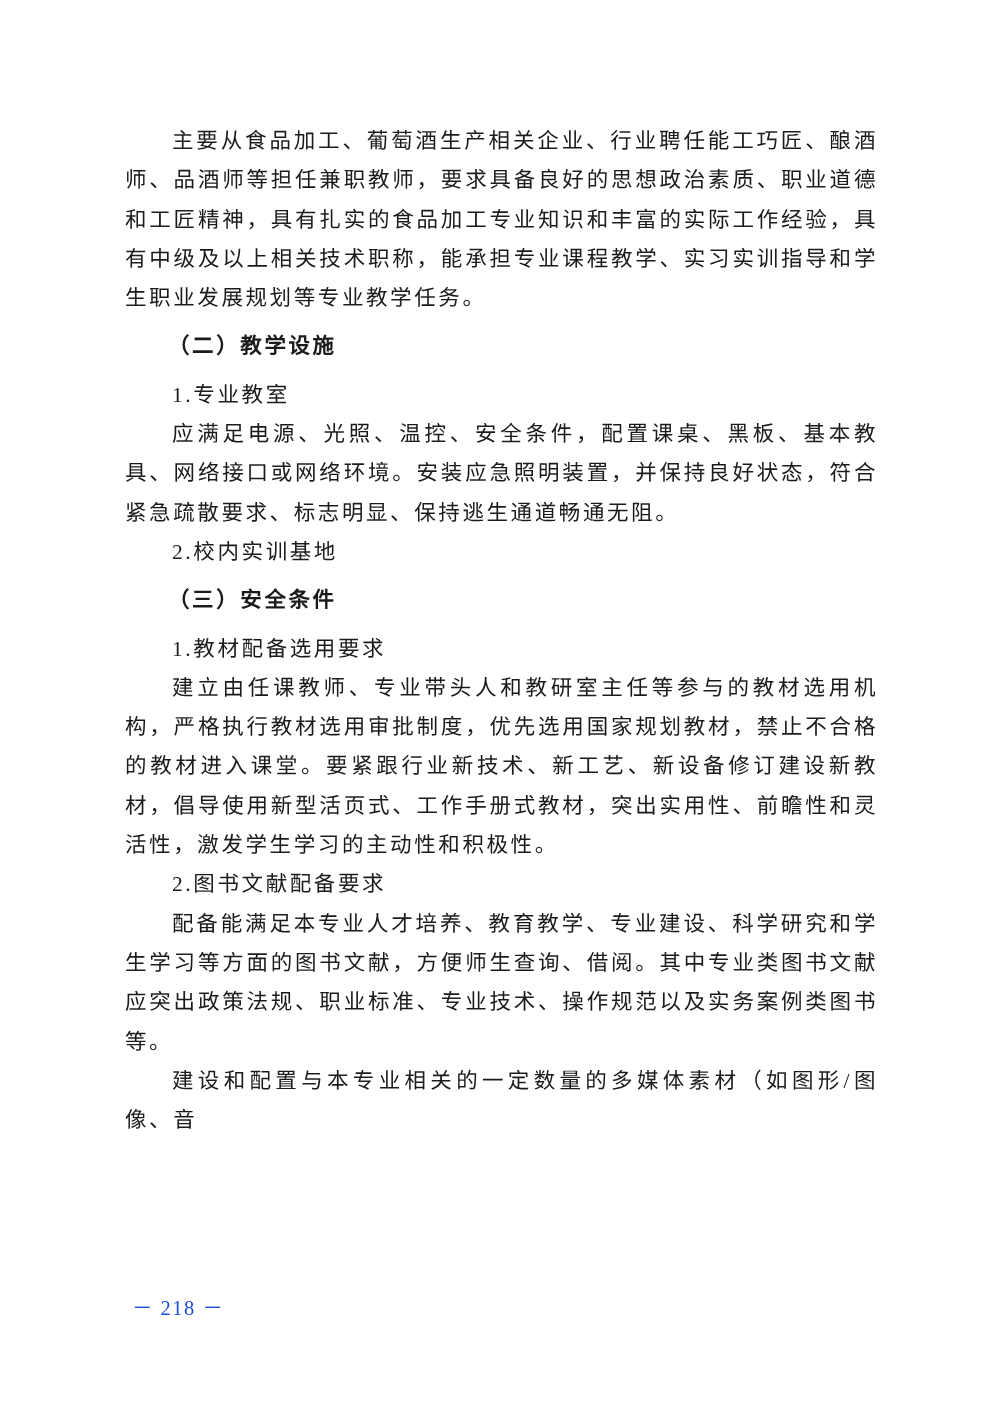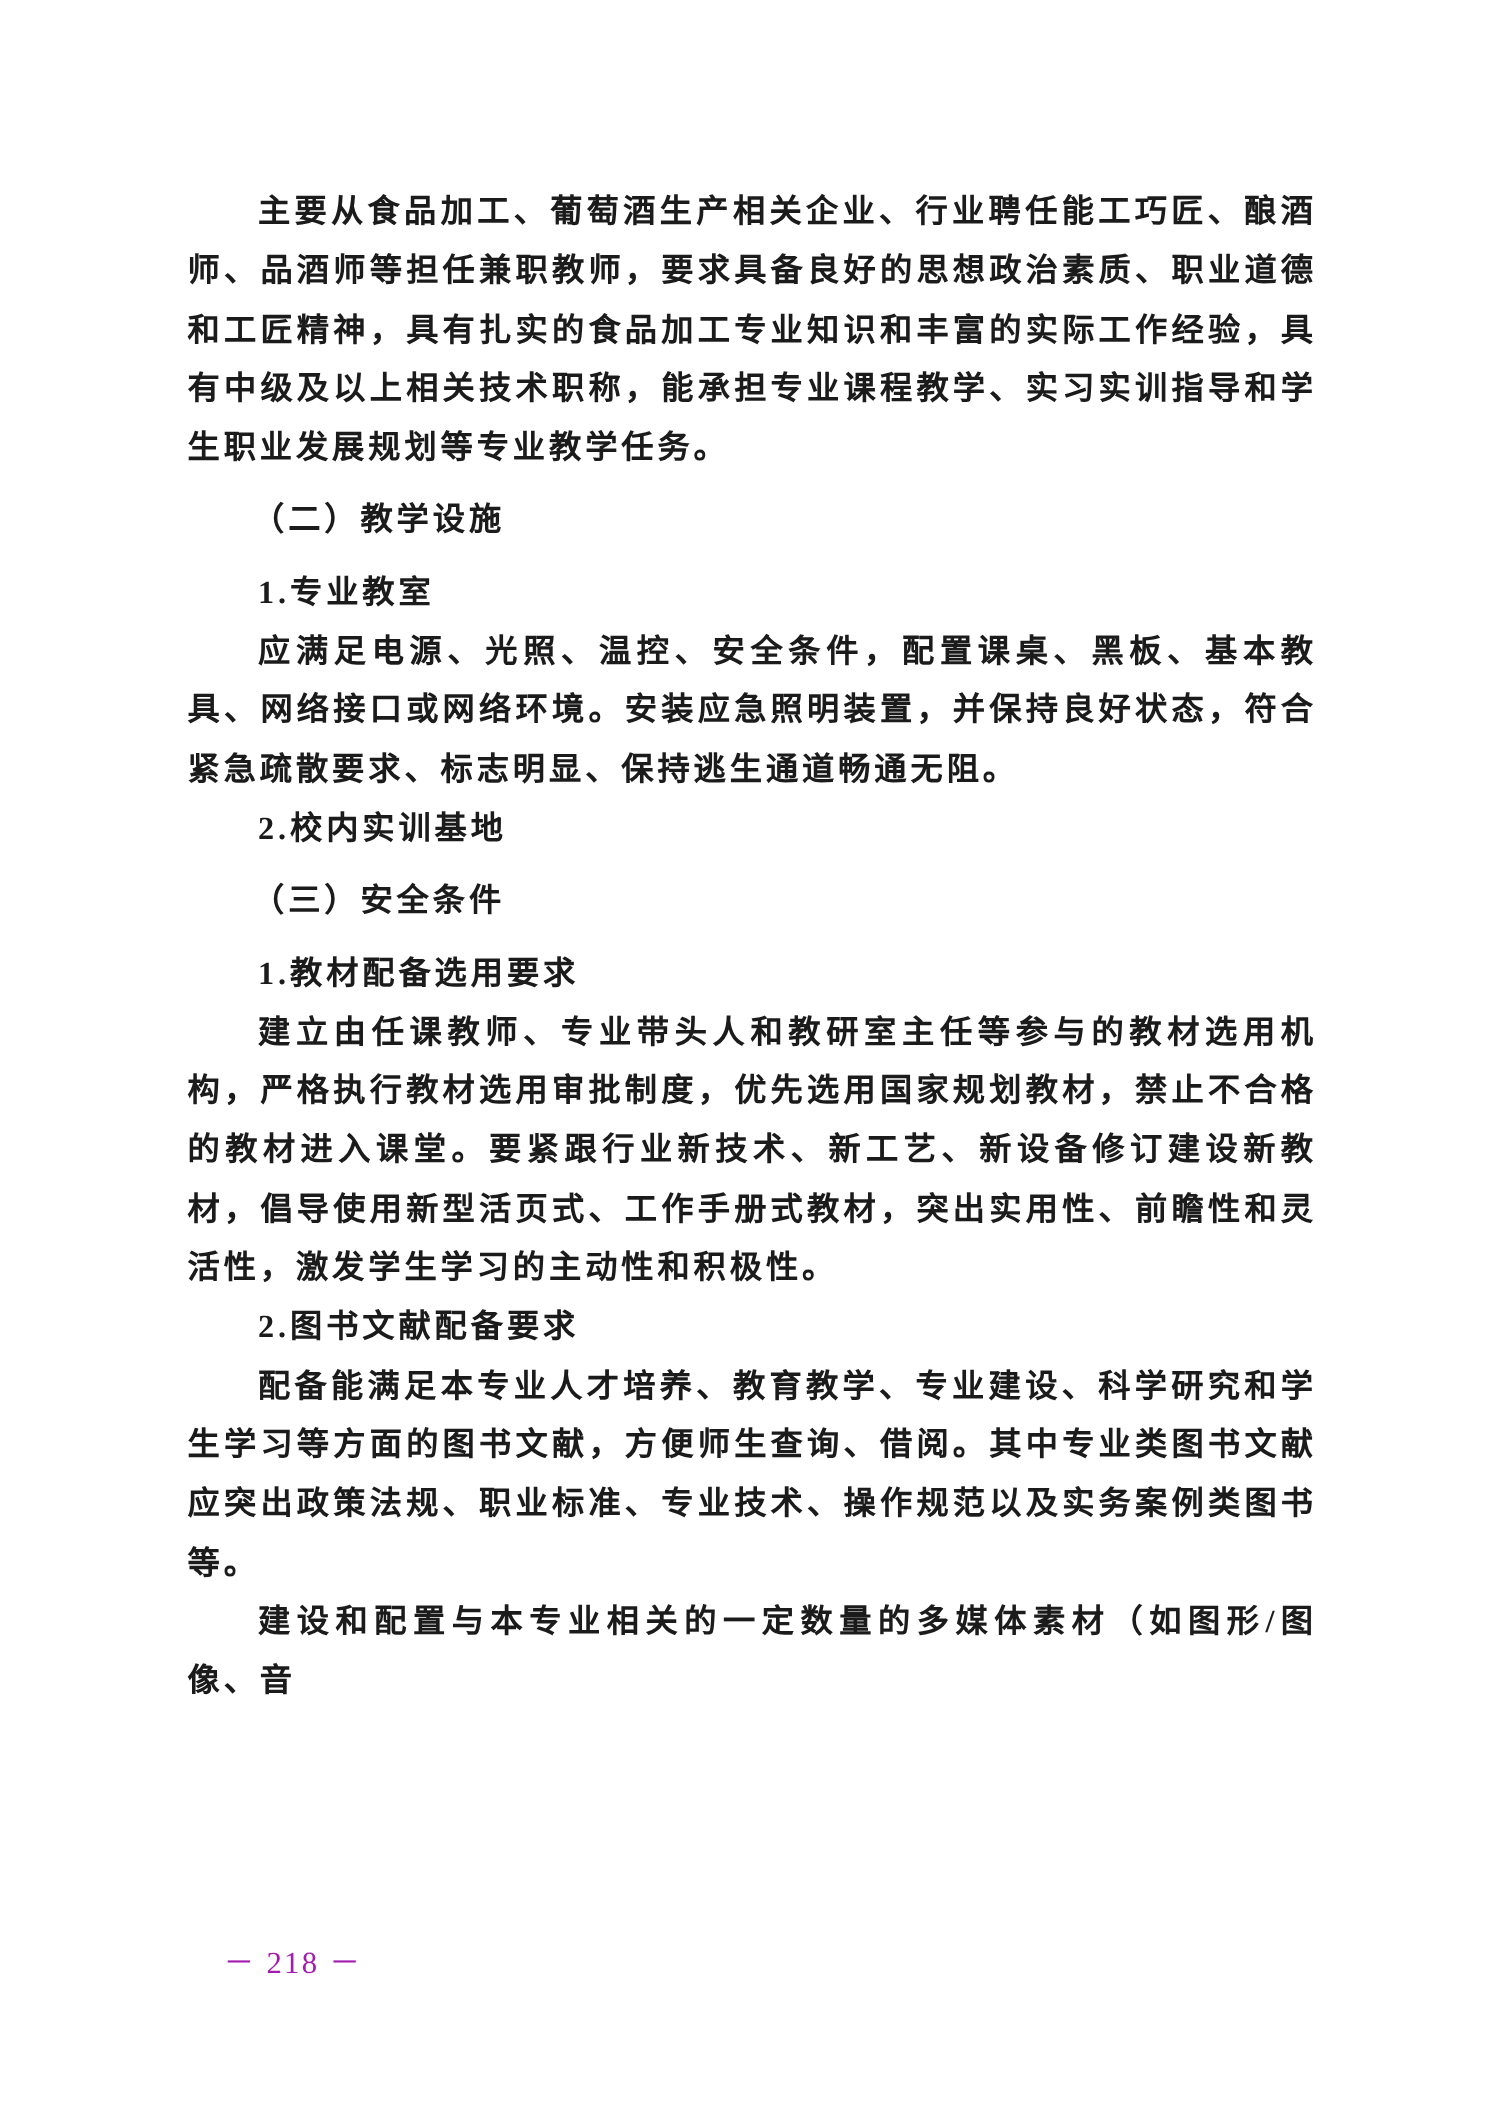--- a/index.html
+++ b/index.html
@@ -18,34 +18,34 @@
     margin: 0;
     font-size: 21.5px;
     line-height: 39.3px;
     letter-spacing: 2.6px;
     text-align: justify;
     text-justify: inter-ideograph;
   }
   .content p.para,
   .content p.sub {
     text-indent: 47px;
-    font-weight: bold;
+    font-weight: normal;
   }
   .content p.heading {
     font-weight: bold;
     text-indent: 43px;
     margin: 9px 0 9px 0;
   }
   .footer {
     position: absolute;
-    left: 149px;
+    left: 132px;
     top: 1291px;
     font-size: 20.5px;
     letter-spacing: 1.5px;
-    color: #a21caf;
+    color: #1d4ed8;
     font-family: "Liberation Serif", "DejaVu Serif", serif;
   }
 </style>
 </head>
 <body>
 
 <div class="page">
   <div class="content">
     <p class="para">主要从食品加工、葡萄酒生产相关企业、行业聘任能工巧匠、酿酒师、品酒师等担任兼职教师，要求具备良好的思想政治素质、职业道德和工匠精神，具有扎实的食品加工专业知识和丰富的实际工作经验，具有中级及以上相关技术职称，能承担专业课程教学、实习实训指导和学生职业发展规划等专业教学任务。</p>
     <p class="heading">（二）教学设施</p>

